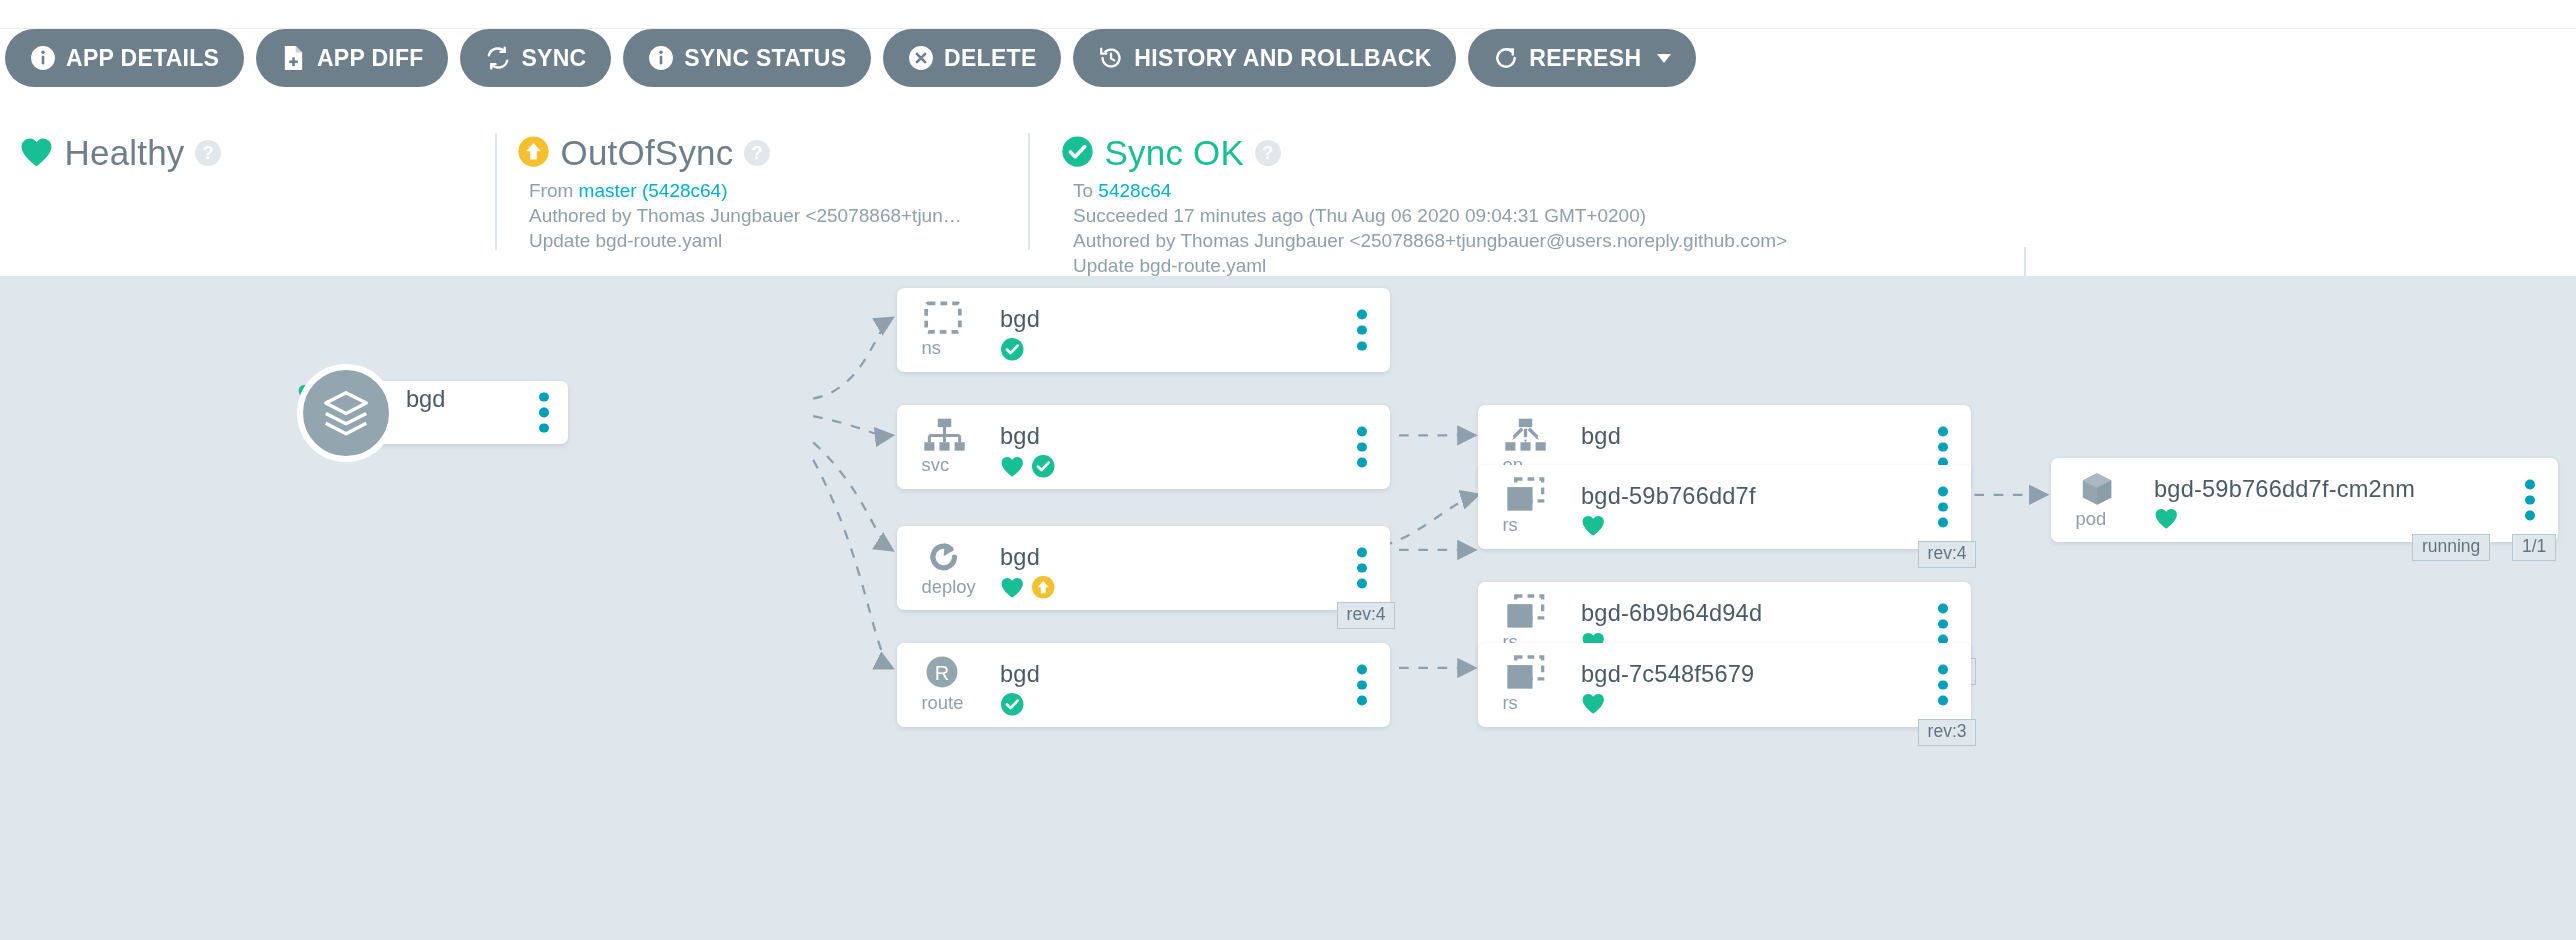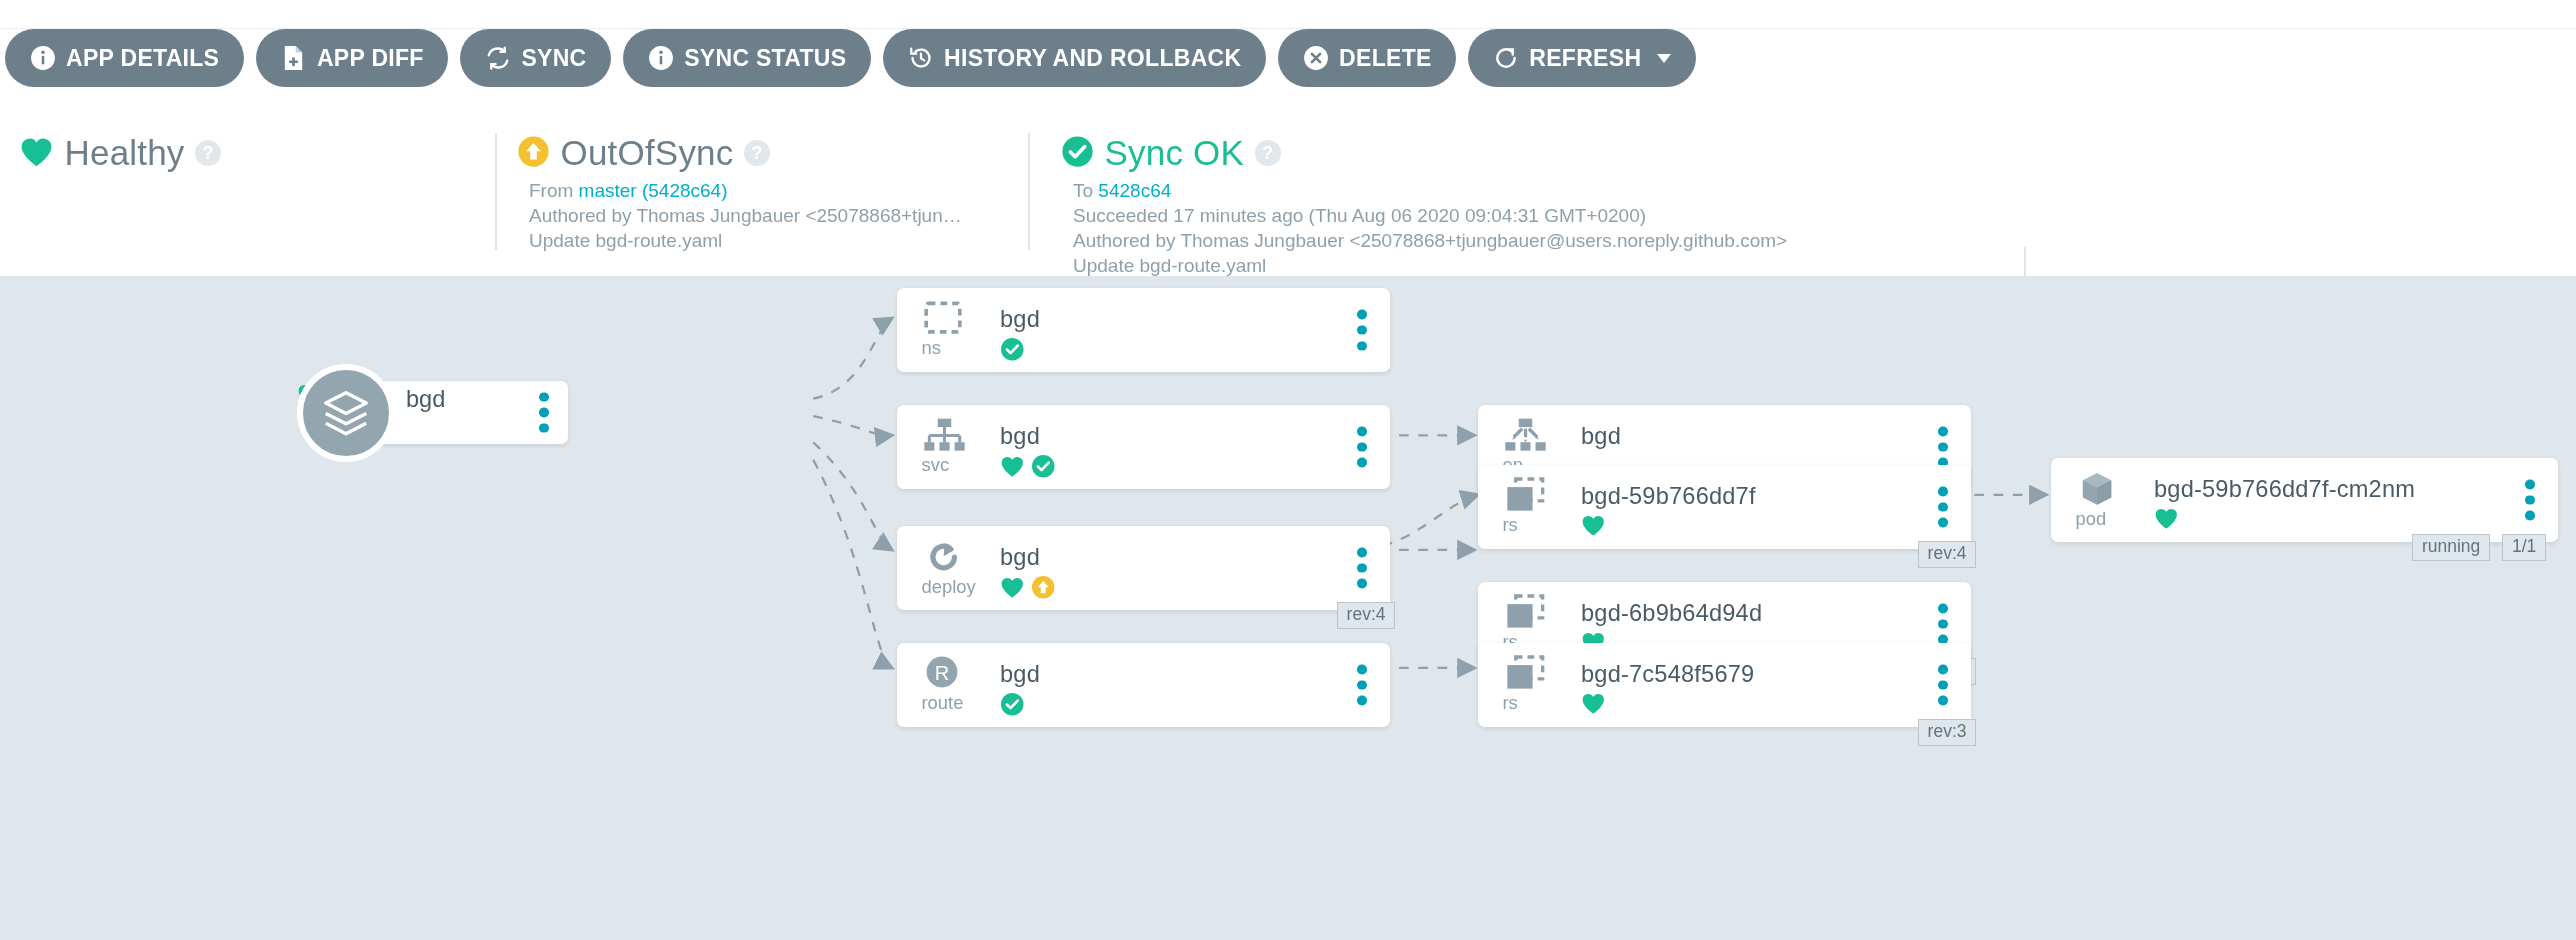--- a/index.html
+++ b/index.html
@@ -145,37 +145,37 @@
             <circle cx="12" cy="12" r="11" fill="#fff"></circle>
             <rect x="10.8" y="10" width="2.4" height="8" rx="1.1" fill="#6d7f8b"></rect>
             <circle cx="12" cy="6.6" r="1.6" fill="#6d7f8b"></circle>
           </svg>
       </span>
       <span>SYNC STATUS</span>
     </button>
 
     <button class="tbtn">
       <span class="ic">
+        <svg width="26" height="26" viewBox="0 0 24 24">
+            <circle cx="12" cy="12" r="11" fill="#fff"></circle>
+            <path d="M8.2 8.2l7.6 7.6M15.8 8.2l-7.6 7.6" stroke="#6d7f8b" stroke-width="2.4" stroke-linecap="round"></path>
+          </svg>
+      </span>
+      <span>DELETE</span>
+    </button>
+
+    <button class="tbtn">
+      <span class="ic">
         <svg width="26" height="26" viewBox="0 0 24 24" fill="none" stroke="#fff" stroke-width="2.1" stroke-linecap="round">
           <path d="M4.2 12a7.8 7.8 0 1 0 2.6-5.8"></path>
             <path d="M3 3.4v4.6h4.6"></path>
             <path d="M12 8v4.4l3 1.8"></path>
         </svg>
       </span>
       <span>HISTORY AND ROLLBACK</span>
-    </button>
-
-    <button class="tbtn">
-      <span class="ic">
-        <svg width="26" height="26" viewBox="0 0 24 24">
-            <circle cx="12" cy="12" r="11" fill="#fff"></circle>
-            <path d="M8.2 8.2l7.6 7.6M15.8 8.2l-7.6 7.6" stroke="#6d7f8b" stroke-width="2.4" stroke-linecap="round"></path>
-          </svg>
-      </span>
-      <span>DELETE</span>
     </button>
 
     <button class="tbtn">
       <span class="ic">
         <svg width="26" height="26" viewBox="0 0 24 24" fill="none" stroke="#fff" stroke-width="2.2" stroke-linecap="round">
           <path d="M20 12a8 8 0 1 1-2.6-5.9"></path>
             <path d="M13.6 4.2h4.6v4.6"></path>
         </svg>
       </span>
       <span>REFRESH</span>
@@ -398,21 +398,21 @@
         <span><svg width="24.5" height="23" viewBox="0 0 24 22">
               <path d="M12 21S1.6 13.9 1.6 7.6A5.6 5.6 0 0 1 12 4.5 5.6 5.6 0 0 1 22.4 7.6C22.4 13.9 12 21 12 21z" fill="#18be94"></path>
             </svg></span>
       </div>
       <div class="kebab">
           <i></i>
           <i></i>
           <i></i>
         </div>
       <div class="pill" style="right:68px; bottom:-19px;">running</div>
-      <div class="pill" style="right:12px; bottom:-19px;">1/1</div>
+      <div class="pill" style="right:2px; bottom:-19px;">1/1</div>
     </div>
 
     <div class="node" style="left:897px; top:250px; width:493px; height:84px;">
       <div class="ico">
         <svg width="44" height="38" viewBox="0 0 24 24" fill="none">
           <path d="M18.6 12a6.8 6.8 0 1 1-2.3-5.1" stroke="#8fa0ad" stroke-width="3.3" stroke-linecap="round"></path>
           <path d="M12.4 3.2l6 4.4-6.6 4z" fill="#8fa0ad"></path>
         </svg>
         <span class="kind">deploy</span>
       </div>

